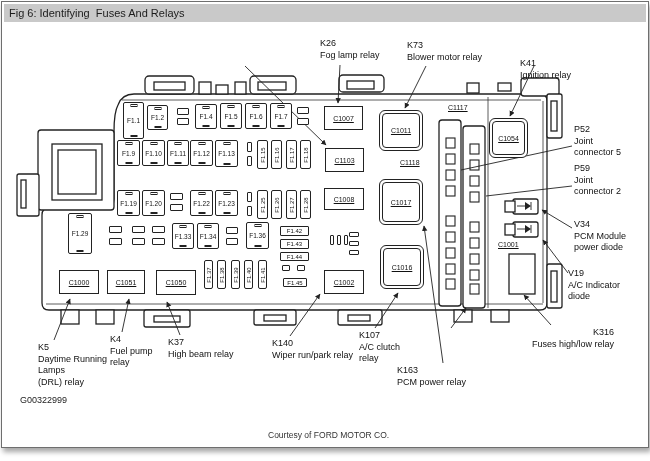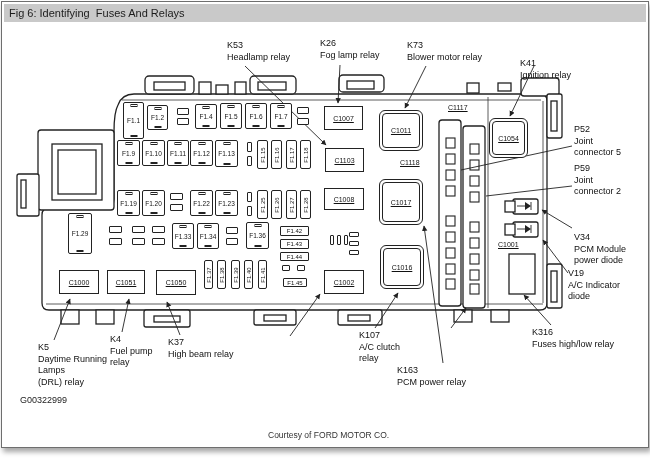--- a/index.html
+++ b/index.html
@@ -258,24 +258,20 @@
           </div>
           <div class="relay" style="left: 378px; top: 243px; width: 44px; height: 44px;">
             <span>C1016</span>
           </div>
           <div class="relay" style="left: 487px; top: 116px; width: 39px; height: 40px;">
             <span>C1054</span>
           </div>
           <div class="flabel" style="left: 446px; top: 102px;">C1117</div>
           <div class="flabel" style="left: 398px; top: 157px;">C1118</div>
           <div class="flabel" style="left: 496px; top: 239px;">C1001</div>
-          <div class="callout" style="left: 225px; top: 38px;">
-            <div>K53</div>
-            <div>Headlamp relay</div>
-          </div>
           <div class="callout" style="left: 318px; top: 36px;">
             <div>K26</div>
             <div>Fog lamp relay</div>
           </div>
           <div class="callout" style="left: 405px; top: 38px;">
             <div>K73</div>
             <div>Blower motor relay</div>
           </div>
           <div class="callout" style="left: 518px; top: 56px;">
             <div>K41</div>
@@ -284,21 +280,21 @@
           <div class="callout" style="left: 572px; top: 122px;">
             <div>P52</div>
             <div>Joint</div>
             <div>connector 5</div>
           </div>
           <div class="callout" style="left: 572px; top: 161px;">
             <div>P59</div>
             <div>Joint</div>
             <div>connector 2</div>
           </div>
-          <div class="callout" style="left: 572px; top: 230px;">
+          <div class="callout" style="left: 572px; top: 217px;">
             <div>V34</div>
             <div>PCM Module</div>
             <div>power diode</div>
           </div>
           <div class="callout" style="left: 566px; top: 266px;">
             <div>V19</div>
             <div>A/C Indicator</div>
             <div>diode</div>
           </div>
           <div class="callout" style="left: 36px; top: 340px;">
@@ -309,30 +305,34 @@
           </div>
           <div class="callout" style="left: 108px; top: 332px;">
             <div>K4</div>
             <div>Fuel pump</div>
             <div>relay</div>
           </div>
           <div class="callout" style="left: 166px; top: 335px;">
             <div>K37</div>
             <div>High beam relay</div>
           </div>
+          <div class="callout" style="left: 270px; top: 336px;">
+            <div>K140</div>
+            <div>Wiper run/park relay</div>
+          </div>
           <div class="callout" style="left: 357px; top: 328px;">
             <div>K107</div>
             <div>A/C clutch</div>
             <div>relay</div>
           </div>
           <div class="callout" style="left: 395px; top: 363px;">
             <div>K163</div>
             <div>PCM power relay</div>
           </div>
-          <div class="callout" style="left: 530px; top: 325px;">
+          <div class="callout" style="left: 530px; top: 325px; text-align: right;">
             <div>K316</div>
             <div>Fuses high/low relay</div>
           </div>
         </div>
     </div>
 
     <div class="figid" style="left:18px;top:393px">G00322999</div>
     <div class="courtesy" style="left:266px;top:428px">Courtesy of FORD MOTOR CO.</div>
   </div>
 </div>

